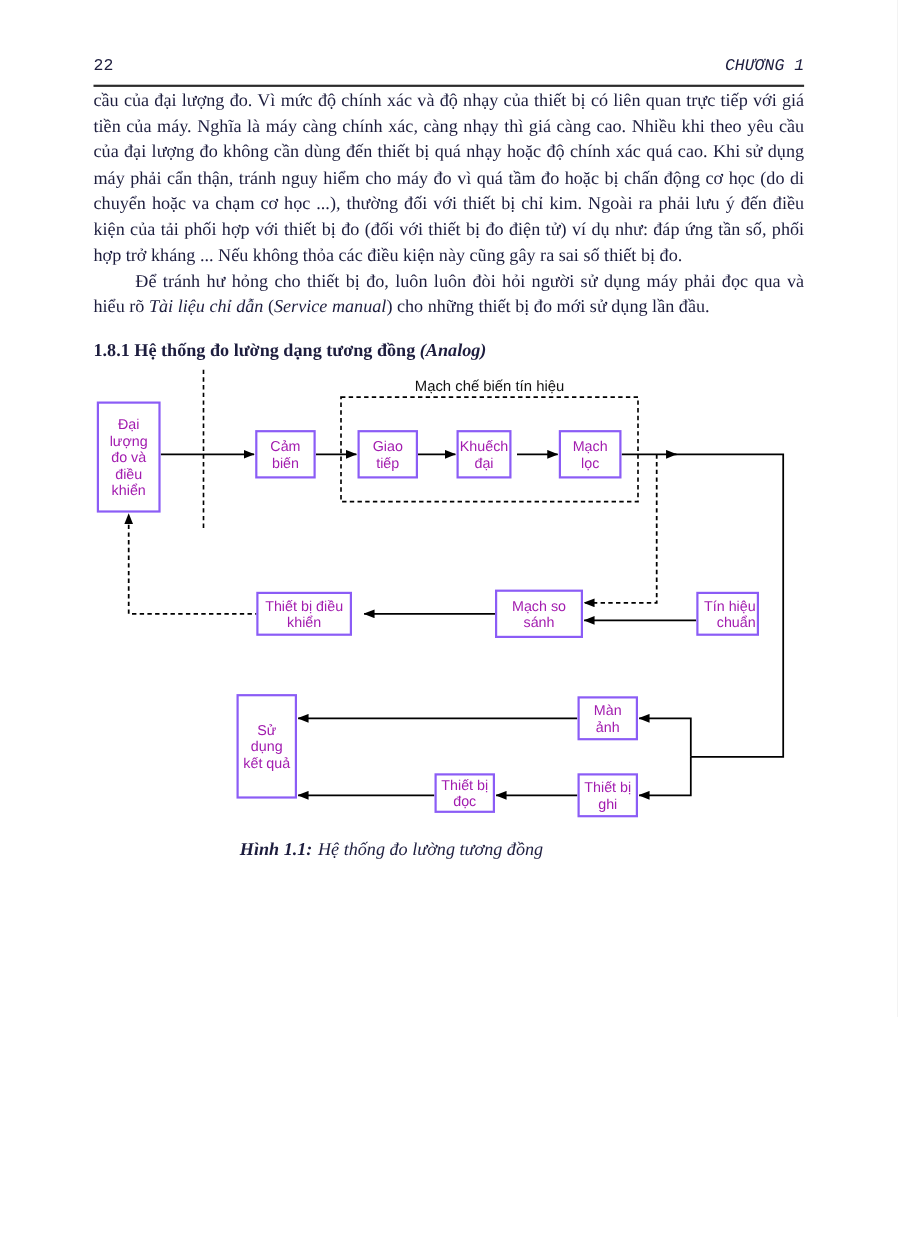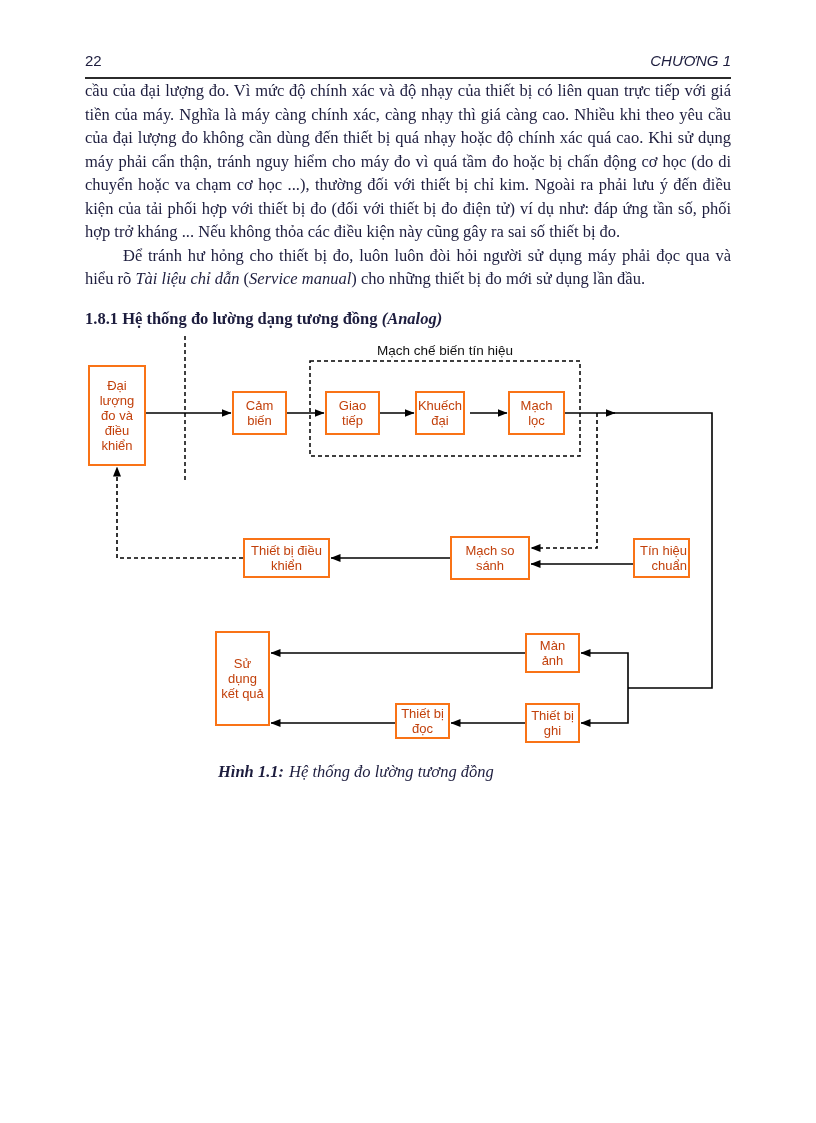--- a/index.html
+++ b/index.html
@@ -5,53 +5,53 @@
   html,body{margin:0;padding:0;background:#e9e9e9;}
   .page{
     width:816px;height:1123px;background:#ffffff;margin:0 auto;
     position:relative;overflow:hidden;color:#1d1d3e;
     font-family:"Liberation Serif", serif;
   }
   .header{
     margin:0 85px;padding-top:52px;padding-bottom:8px;
     display:flex;justify-content:space-between;align-items:flex-end;
     border-bottom:2px solid #2b2b2b;
-    font-family:Liberation Sans, sans-serif;font-size:15px;
+    font-family:Liberation Mono, monospace;font-size:15px;
   }
   .chapter{font-style:italic;}
   .content{margin:0 85px;font-size:16.5px;line-height:23.5px;text-align:justify;}
   .content p{margin:0;}
   .p1{margin-top:15px;}
   .p2{text-indent:38px;}
   .it{font-style:italic;}
   h1.section{font-size:19.5px;font-weight:bold;margin:18px 0 0 0;line-height:26px;}
   h2.subsection{font-size:16.5px;font-weight:bold;margin:16px 0 0 0;line-height:23px;}
   h2.subsection .paren{font-style:italic;}
   .channel{margin-top:12px;text-indent:38px;font-weight:bold;font-style:italic;text-align:left;}
   .channel .ref{font-weight:normal;font-style:normal;}
   .diagram{
     position:relative;width:660px;height:412px;margin:6px 0 0 0;
     font-family:"Liberation Sans", sans-serif;text-align:left;
   }
   .wires{position:absolute;left:0;top:0;width:660px;height:412px;}
   .dbox{
-    position:absolute;border:2px solid #f97316;background:#fff;box-sizing:border-box;
+    position:absolute;border:2px solid #8b5cf6;background:#fff;box-sizing:border-box;
     display:flex;align-items:center;justify-content:center;text-align:center;
-    font-size:13px;line-height:15px;padding:1px;color:#c2410c;
+    font-size:13px;line-height:15px;padding:1px;color:#a21caf;
   }
   .group-label{
     position:absolute;left:225px;top:3px;width:270px;text-align:center;
     font-size:13.5px;color:#111;
   }
   .b-quantity{left:3px;top:29px;width:58px;height:101px;}
   .b-sensor{left:147px;top:55px;width:55px;height:44px;}
   .b-interface{left:240px;top:55px;width:55px;height:44px;}
   .b-amplifier{left:330px;top:55px;width:50px;height:44px;}
   .b-filter{left:423px;top:55px;width:57px;height:44px;}
-  .b-controller{left:158px;top:202px;width:87px;height:40px;}
+  .b-controller{left:148px;top:202px;width:87px;height:40px;}
   .b-comparator{left:365px;top:200px;width:80px;height:44px;}
   .b-reference{left:548px;top:202px;width:57px;height:40px;text-align:right;}
   .b-use{left:130px;top:295px;width:55px;height:95px;}
   .b-display{left:440px;top:297px;width:55px;height:40px;}
   .b-reader{left:310px;top:367px;width:55px;height:36px;}
   .b-recorder{left:440px;top:367px;width:55px;height:40px;}
   .caption{margin:12px 0 0 133px;font-size:16.5px;font-style:italic;text-align:left;}
   .caption .cap-label{font-weight:bold;margin-right:5px;}
 </style>
 </head>

